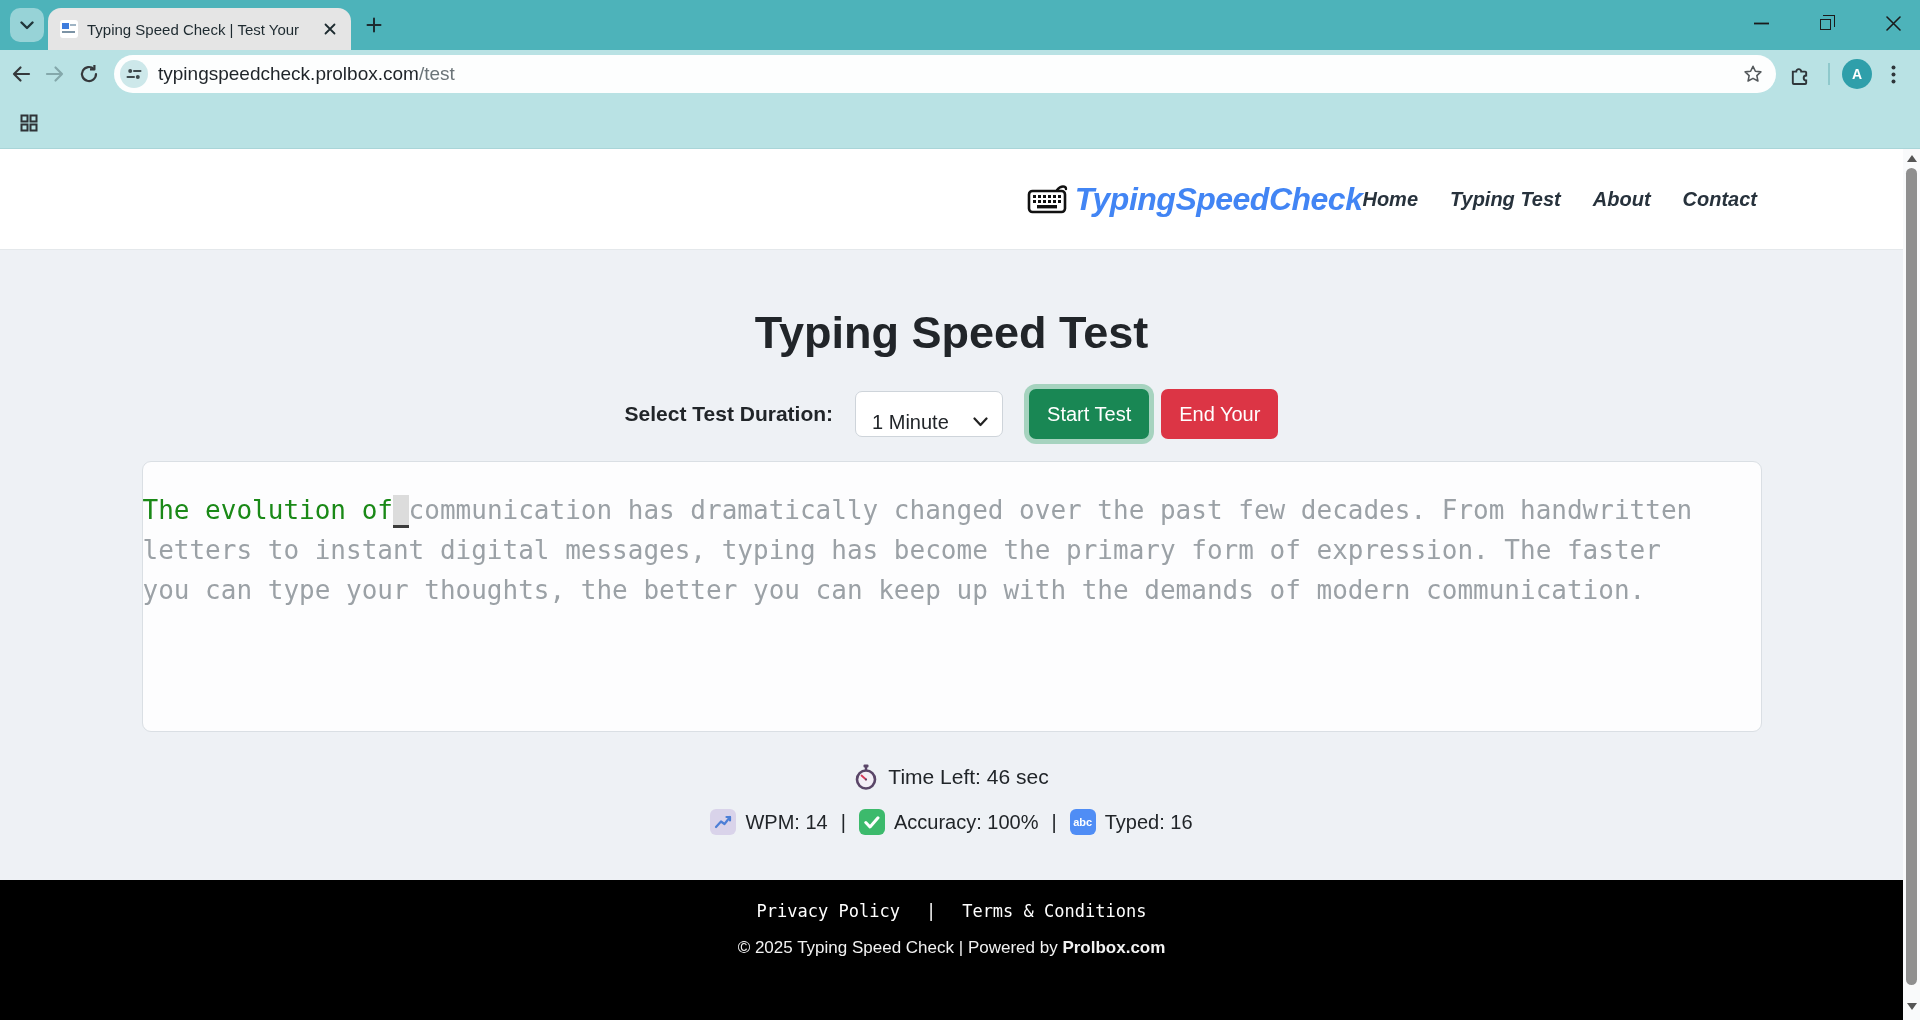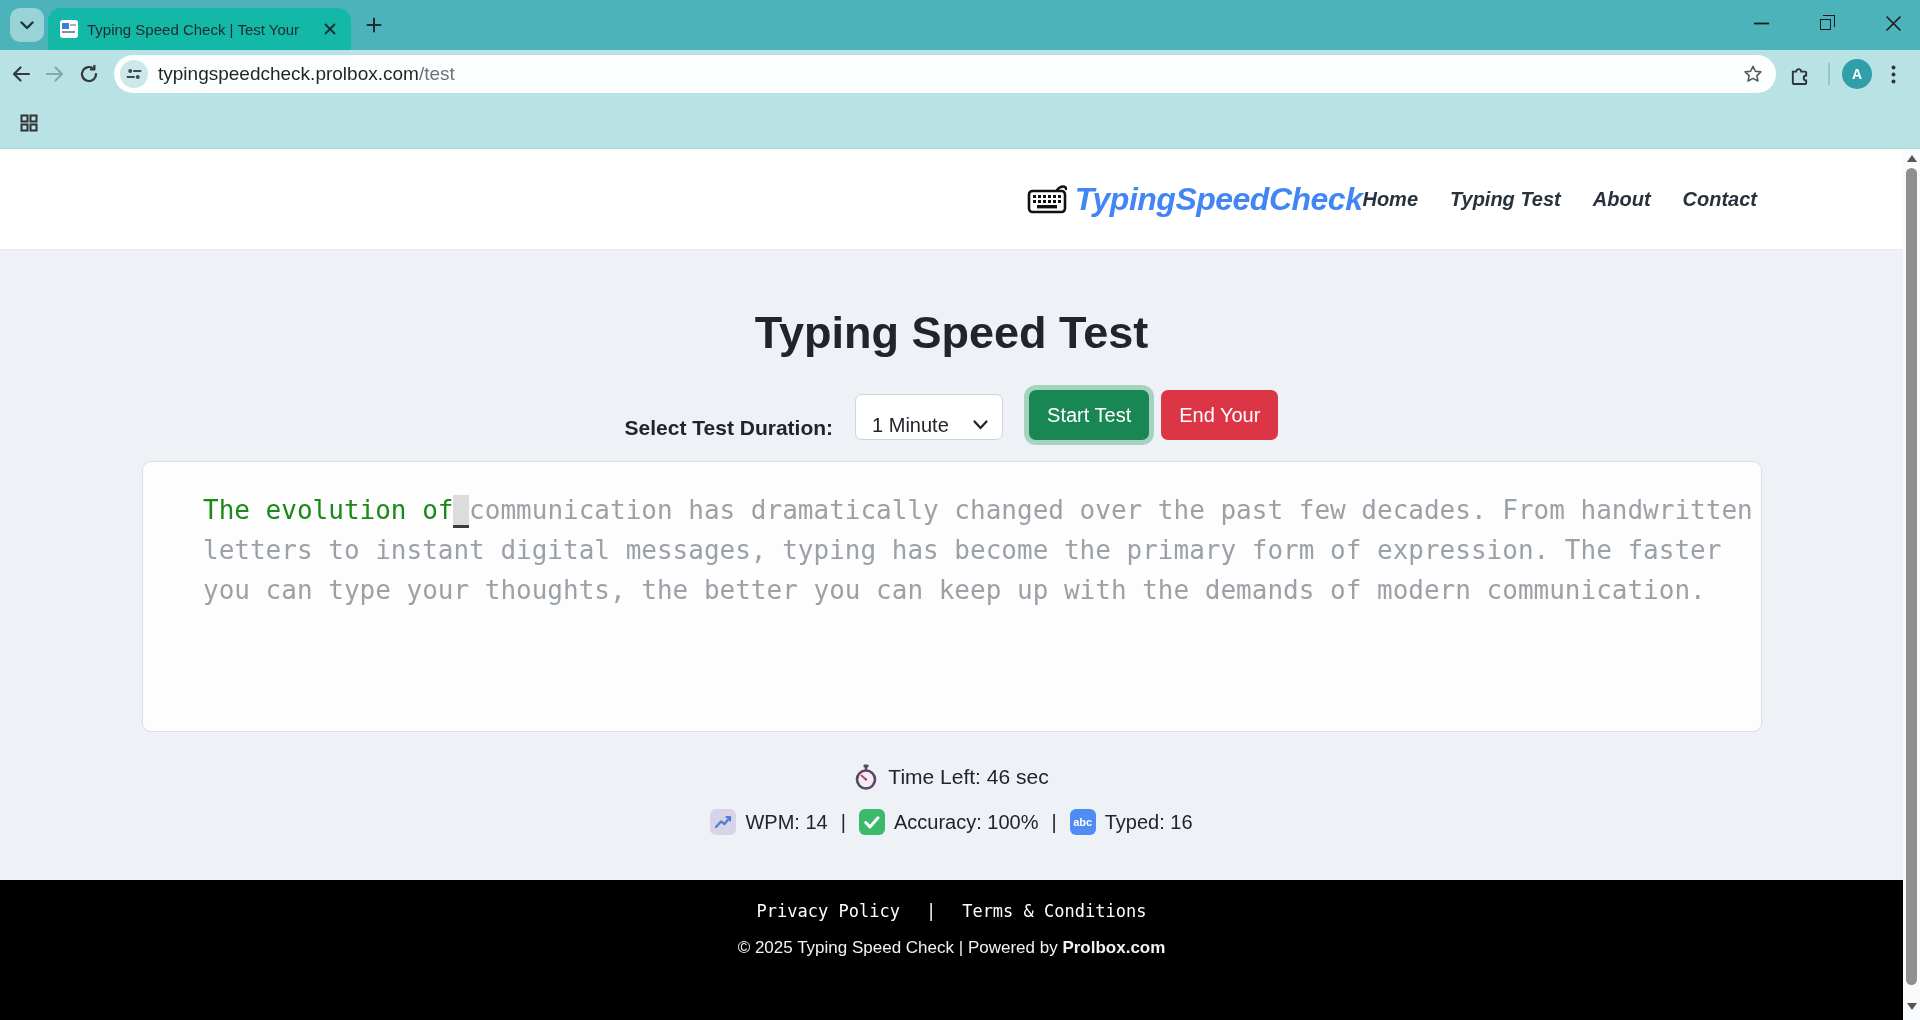--- a/index.html
+++ b/index.html
@@ -2,21 +2,21 @@
 <html><head>
 <meta charset="utf-8">
 <style>
   * { margin:0; padding:0; box-sizing:border-box; }
   html,body { width:1920px; height:1020px; overflow:hidden; font-family:"Liberation Sans", sans-serif; }
   .frame { width:1920px; height:1020px; display:flex; flex-direction:column; background:#eef1f5; position:relative; }
 
   
   .titlebar { height:50px; background:#4db3ba; display:flex; align-items:flex-end; position:relative; flex:none; }
   .tab-search { width:34px; height:34px; margin:0 0 8px 10px; border-radius:10px; background:rgba(255,255,255,.42); display:flex; align-items:center; justify-content:center; cursor:pointer; }
-  .tab { width:303px; height:42px; margin-left:4px; background:#14b8a6; border-radius:13px 13px 0 0; display:flex; align-items:center; padding:0 10px 0 12px; }
+  .tab { width:303px; height:42px; margin-left:4px; background:#e5e5e5; border-radius:13px 13px 0 0; display:flex; align-items:center; padding:0 10px 0 12px; }
   .favicon { width:18px; height:18px; background:#fff; border-radius:3px; position:relative; flex:none; }
   .favicon i { position:absolute; display:block; }
   .favicon .f1 { left:2px; top:3px; width:7px; height:6px; background:#3f7ddd; }
   .favicon .f2 { left:10px; top:4px; width:6px; height:2px; background:#9fb4c4; }
   .favicon .f3 { left:2px; top:11px; width:13px; height:2px; background:#7c93a5; }
   .tab-title { font-size:15px; color:#1e2a30; margin-left:9px; white-space:nowrap; overflow:hidden; flex:1; }
   .tab-close { width:22px; height:22px; border-radius:50%; display:flex; align-items:center; justify-content:center; cursor:pointer; flex:none; }
   .newtab-btn { width:30px; height:30px; margin:0 0 10px 8px; border-radius:50%; display:flex; align-items:center; justify-content:center; cursor:pointer; }
   .win-controls { position:absolute; right:14px; top:0; height:46px; display:flex; align-items:center; gap:40px; }
   .win-btn { width:26px; height:26px; display:flex; align-items:center; justify-content:center; cursor:pointer; }
@@ -40,29 +40,29 @@
   .page { flex:1; display:flex; flex-direction:column; width:1903px; overflow:hidden; }
 
   .site-header { height:101px; background:#fff; border-bottom:1px solid #e4e8eb; box-shadow:0 1px 2px rgba(0,0,0,.04); display:flex; align-items:center; justify-content:flex-end; padding:0 146px 0 138px; flex:none;font-style:italic; }
   .logo { display:flex; align-items:center; cursor:pointer; }
   .logo-text { font-size:32px; font-weight:700; color:#4285f4; letter-spacing:-.5px; }
   .main-nav { display:flex; gap:32px; }
   .main-nav a { font-size:20px; font-weight:600; color:#27323c; text-decoration:none; cursor:pointer; }
 
   .main { flex:1; background:#eef1f5; display:flex; flex-direction:column; align-items:center; }
   h1.page-title { margin-top:54px; font-size:45px; line-height:58px; font-weight:700; color:#212529; }
-  .controls { margin-top:26px; height:52px; display:flex; align-items:flex-end; }
+  .controls { margin-top:26px; height:52px; display:flex; align-items:center; }
   .duration-label { font-size:21px; font-weight:700; color:#212529; }
   .select { margin-left:22px; height:46px; min-width:148px; background:#fff; border:1px solid #ced4da; border-radius:7px; display:flex; align-items:center; justify-content:space-between; padding:16px 14px 0 16px; cursor:pointer; }
   .select-value { font-size:20px; color:#212529; margin-right:14px; }
   .btn { height:50px; border:none; border-radius:7px; color:#fff; font-size:20px; font-family:"Liberation Sans",sans-serif; padding:0 18px; cursor:pointer; }
   .btn-start { margin-left:26px; background:#198754; box-shadow:0 0 0 5px #a6d3bf; }
   .btn-end { margin-left:12px; background:#dc3545; }
 
-  .typing-card { margin-top:21px; width:1620px; min-height:271px; background:#fdfdfe; border:1px solid #dadfe4; border-radius:9px; padding-top:28px; display:flex; justify-content:flex-end; flex:none; }
+  .typing-card { margin-top:21px; width:1620px; min-height:271px; background:#fdfdfe; border:1px solid #dadfe4; border-radius:9px; padding-top:28px; display:flex; justify-content:flex-start; flex:none; }
   .typing-text { width:99.5ch; font-family:"DejaVu Sans Mono", monospace; font-size:26px; line-height:40px; white-space:pre-wrap; color:#9ba1a6; }
   .typed { color:#1a8917; }
   .cursor { background:#dcdcdc; color:#9ba1a6; border-bottom:3px solid #3c3c3c; }
 
   .time-row { margin-top:32px; display:flex; align-items:center; gap:10px; font-size:21px; color:#212529; }
   .stats-row { margin-top:19px; display:flex; align-items:center; gap:9px; font-size:20px; color:#212529; }
   .stat-icon { width:26px; height:26px; border-radius:6px; display:flex; align-items:center; justify-content:center; flex:none; }
   .icon-chart { background:#d9d3ea; }
   .icon-check { background:#3cba6c; }
   .icon-abc { background:#4f8df5; color:#fff; font-size:11px; font-weight:700; letter-spacing:0; }

